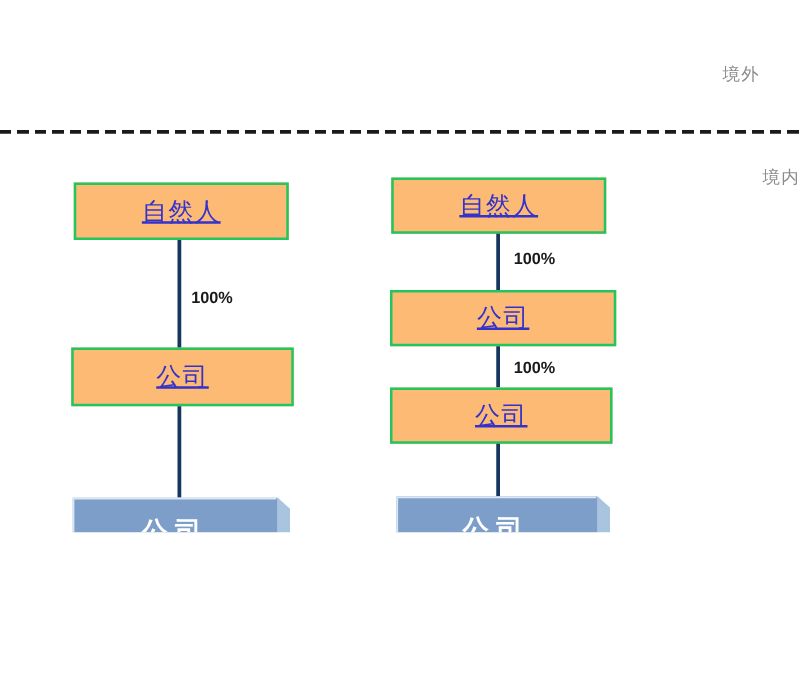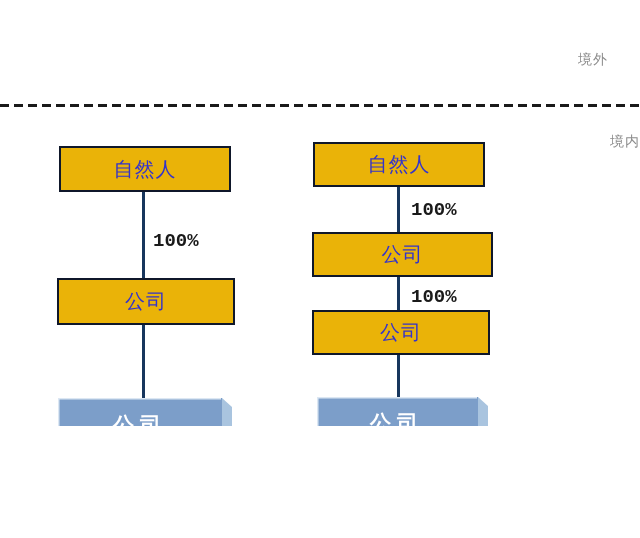--- a/index.html
+++ b/index.html
@@ -29,43 +29,43 @@
     top: 104;
     top: 104px;
     width: 640px;
     height: 3px;
     background: repeating-linear-gradient(90deg,
       #1a1a1a 0px, #1a1a1a 9px,
       transparent 9px, transparent 14px);
   }
   .flat-box {
     position: absolute;
-    background: #eab308;
-    border: 2px solid #0f172a;
+    background: #fdba74;
+    border: 2px solid #22c55e;
     box-sizing: border-box;
     display: flex;
     align-items: center;
     justify-content: center;
     font-size: 20px;
     color: #3333cc;
     letter-spacing: 1px;
     white-space: nowrap;
+    text-decoration: underline;
   }
   .connector {
     position: absolute;
     width: 3px;
     background: #17365d;
   }
   .pct-label {
     position: absolute;
-    font-size: 19px;
+    font-size: 13px;
     font-weight: bold;
     color: #1a1a1a;
     white-space: nowrap;
-    font-family: Liberation Mono, monospace;
   }
   .cube {
     position: absolute;
   }
   .cube text {
     font-family: "Liberation Serif", serif;
     font-size: 21px;
     font-weight: bold;
     letter-spacing: 6px;
   }

